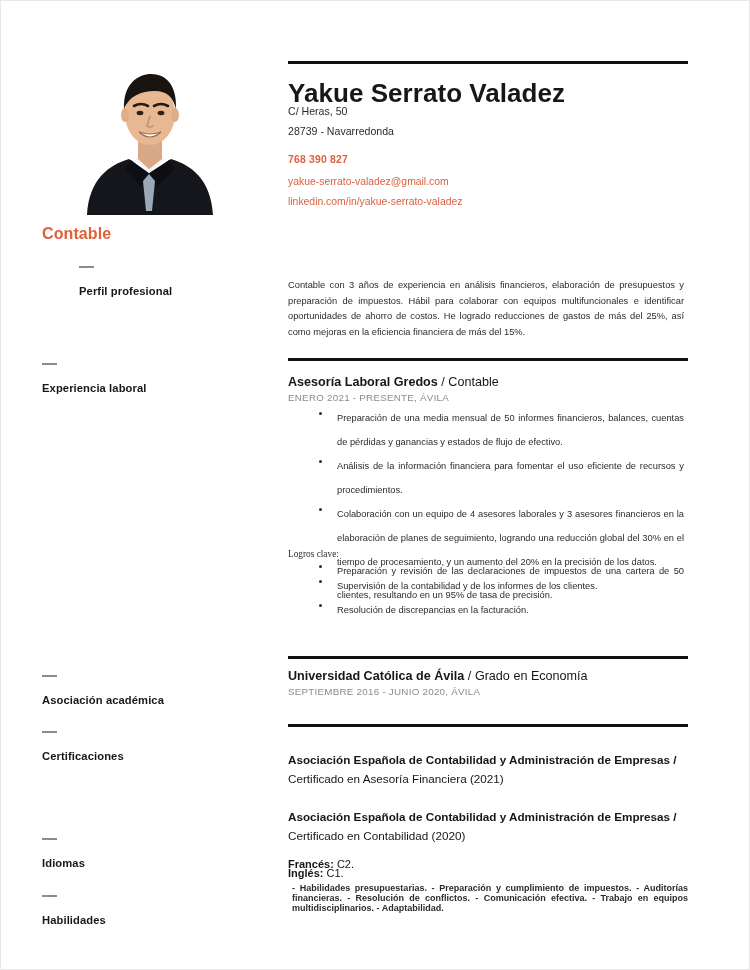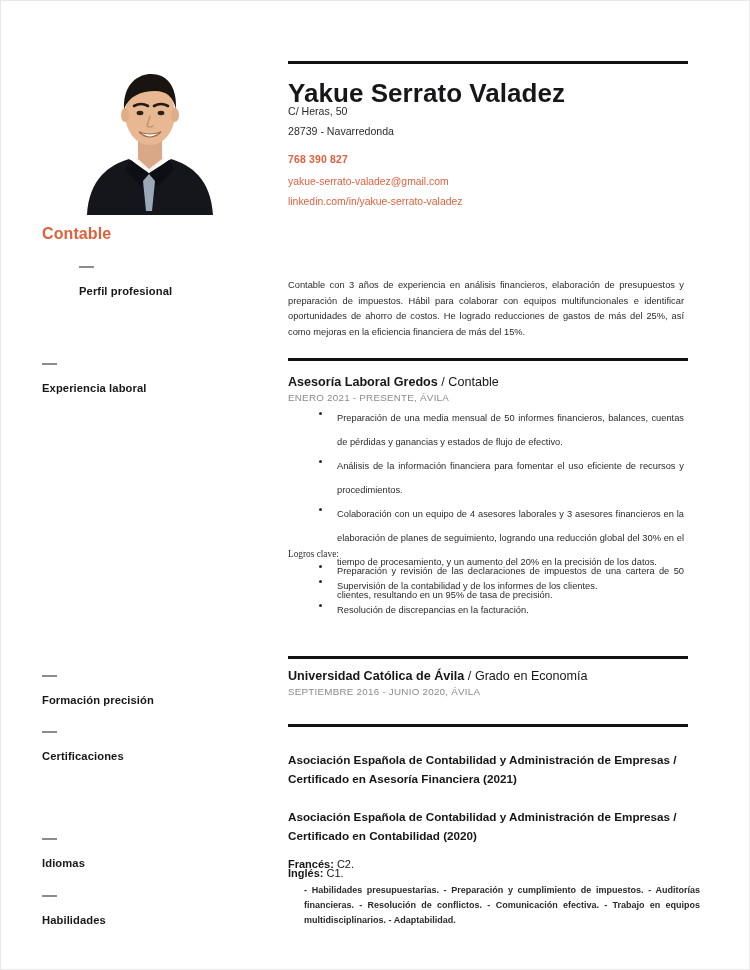--- a/index.html
+++ b/index.html
@@ -176,37 +176,37 @@
 
   .cert-block {
     position: absolute;
     left: 0;
     width: 396px;
     font-size: 11.7px;
     line-height: 19px;
     color: #17171a;
   }
   .cert-block .cert-org { font-weight: bold; }
-  .cert-block .cert-name { font-weight: bold; }
+  .cert-block .cert-name { font-weight: normal; }
 
   .lang-line {
     position: absolute;
     left: 0;
     font-size: 11px;
     color: #17171a;
   }
   .lang-line .lang-name { font-weight: bold; }
   .lang-line .lang-level { font-weight: normal; }
 
   .skills-text {
     position: absolute;
-    left: 16px;
+    left: 4px;
     width: 396px;
     font-size: 9px;
-    line-height: 15px;
+    line-height: 10px;
     font-weight: bold;
     color: #2b2b2e;
     text-align: justify;
   }
 </style>
 </head>
 <body>
 
 <div class="page">
 
@@ -253,21 +253,21 @@
       <div class="side-text">Perfil profesional</div>
     </div>
 
     <div class="side-label" style="top:362px;">
       <div class="side-dash"></div>
       <div class="side-text">Experiencia laboral</div>
     </div>
 
     <div class="side-label" style="top:674px;">
       <div class="side-dash"></div>
-      <div class="side-text">Formación precisión</div>
+      <div class="side-text">Asociación académica</div>
     </div>
 
     <div class="side-label" style="top:730px;">
       <div class="side-dash"></div>
       <div class="side-text">Certificaciones</div>
     </div>
 
     <div class="side-label" style="top:837px;">
       <div class="side-dash"></div>
       <div class="side-text">Idiomas</div>

